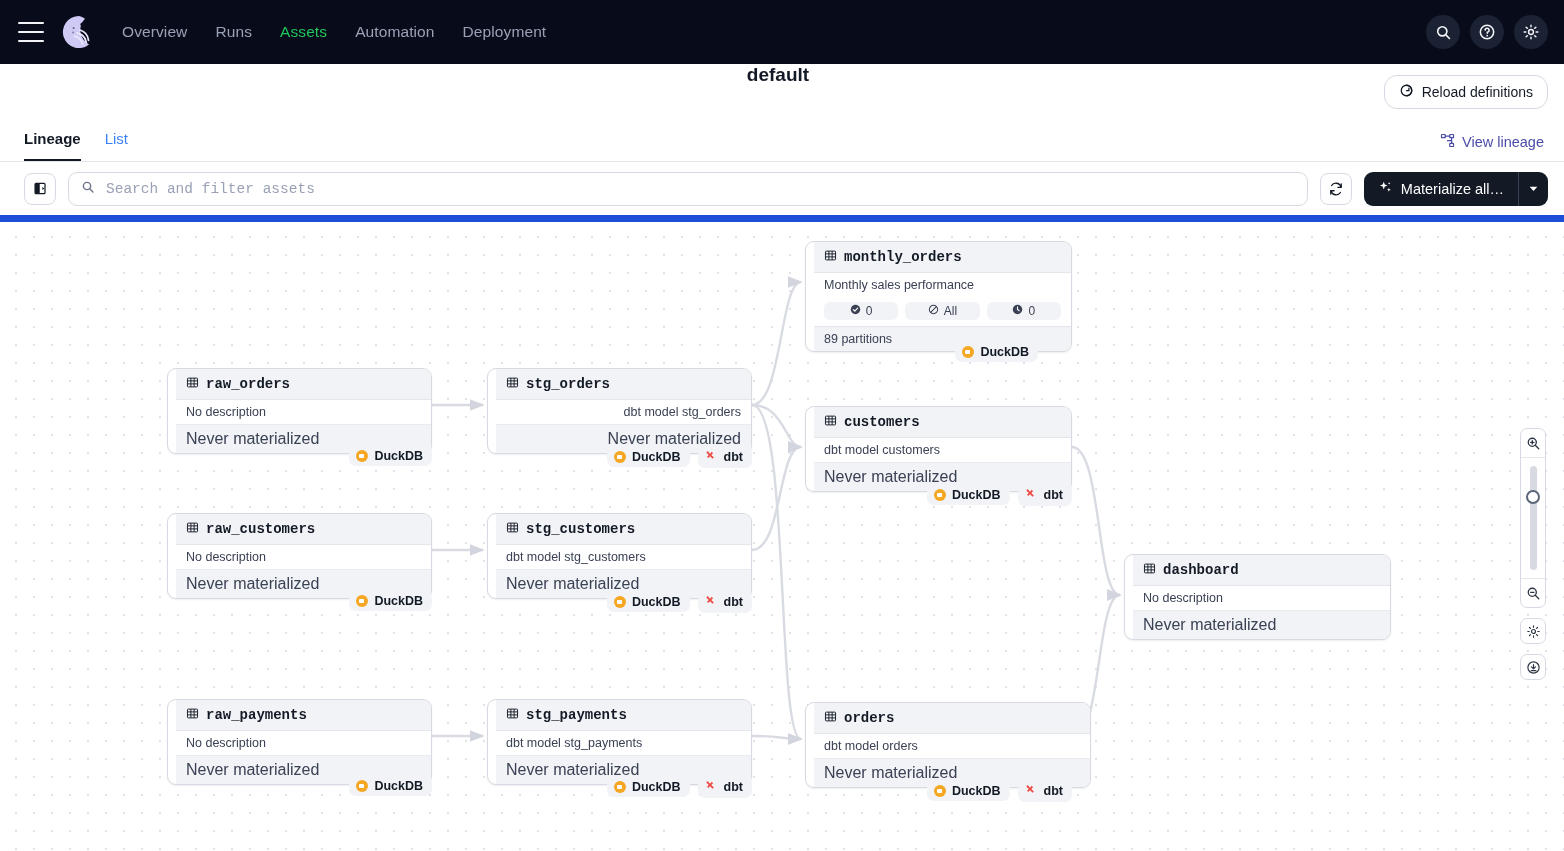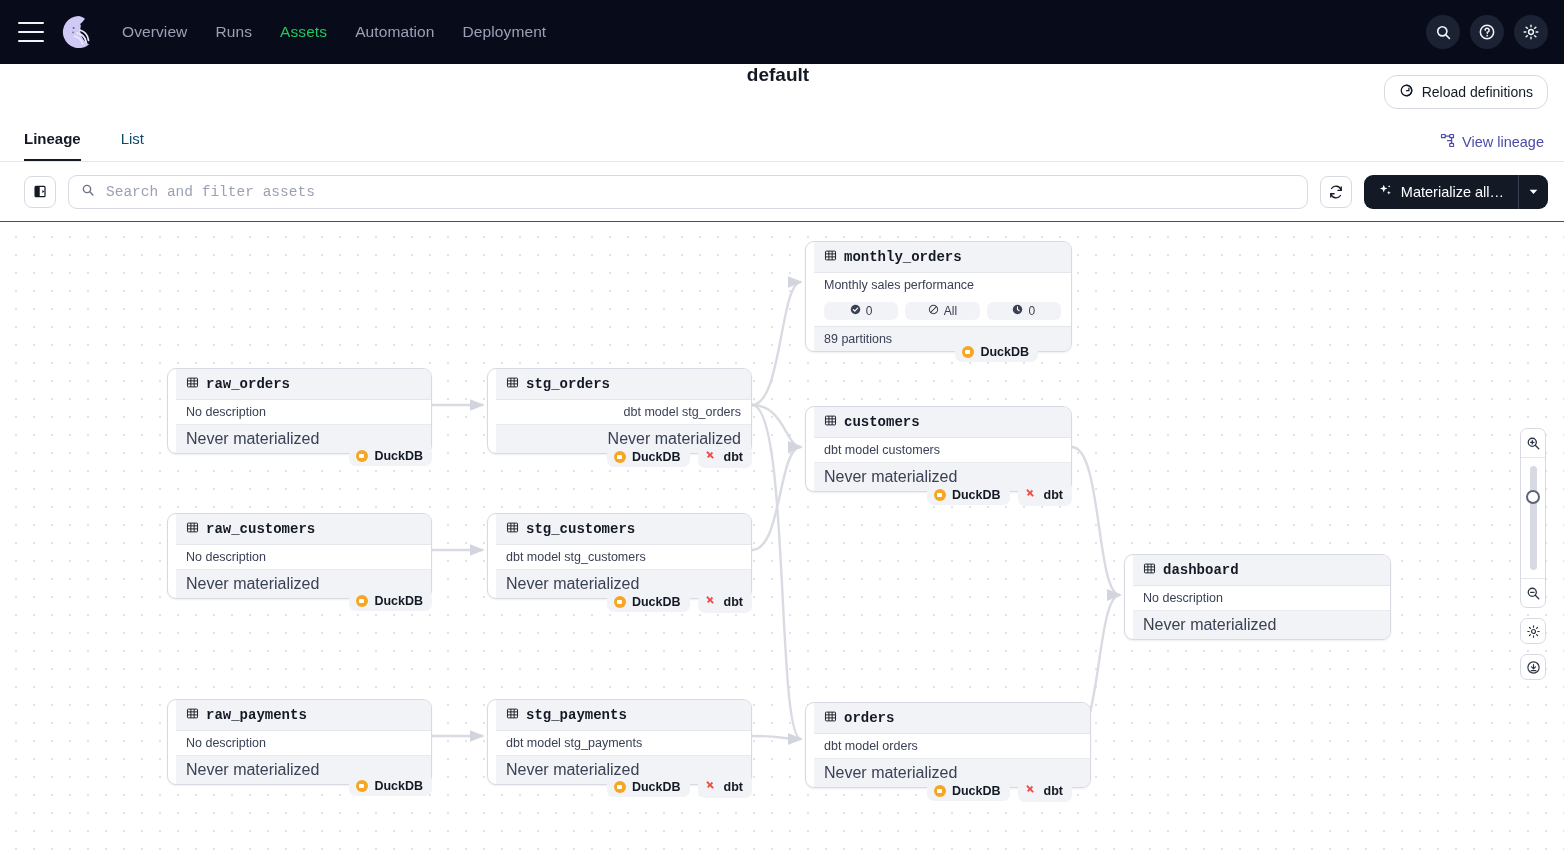--- a/index.html
+++ b/index.html
@@ -67,42 +67,42 @@
     background: #fff; padding: 7px 14px;
     font-size: 14px; color: #131a26; cursor: pointer;
   }
 
   
   #tabstrip {
     height: 44px; display: flex; align-items: flex-end;
     padding: 0 16px 0 24px; position: relative;
     border-bottom: 1px solid #e4e6ec;
   }
-  .tabs { display: flex; gap: 40px; height: 100%; align-items: center; }
+  .tabs { display: flex; gap: 24px; height: 100%; align-items: center; }
   .tab {
-    font-size: 15px; color: #0c4a6e; cursor: pointer;
+    font-size: 15px; color: #3b82f6; cursor: pointer;
     height: 100%; display: flex; align-items: center;
     position: relative; padding-bottom: 2px;
   }
   .tab.active { color: #131a26; font-weight: bold; }
   .tab.active::after {
     content: ""; position: absolute; left: 0; right: 0; bottom: 0;
     height: 2.5px; background: #131a26;
   }
   .view-lineage {
     position: absolute; right: 20px; bottom: 10px;
     display: inline-flex; align-items: center; gap: 7px;
     font-size: 14.5px; color: #4b4ba8; cursor: pointer;
   }
 
   
   #filterbar {
     height: 60px; display: flex; align-items: center;
     padding: 0 16px 0 24px; gap: 12px;
-    border-bottom: 1px solid #1d4ed8;
+    border-bottom: 7px solid #1d4ed8;
     background: #fff;
   }
   .icon-sq-btn {
     width: 32px; height: 32px; flex: 0 0 32px;
     border: 1px solid #d7dae2; border-radius: 8px; background: #fff;
     display: flex; align-items: center; justify-content: center; cursor: pointer;
   }
   .search-wrap {
     flex: 1 1 auto; height: 34px;
     border: 1px solid #d7dae2; border-radius: 9px; background: #fff;

